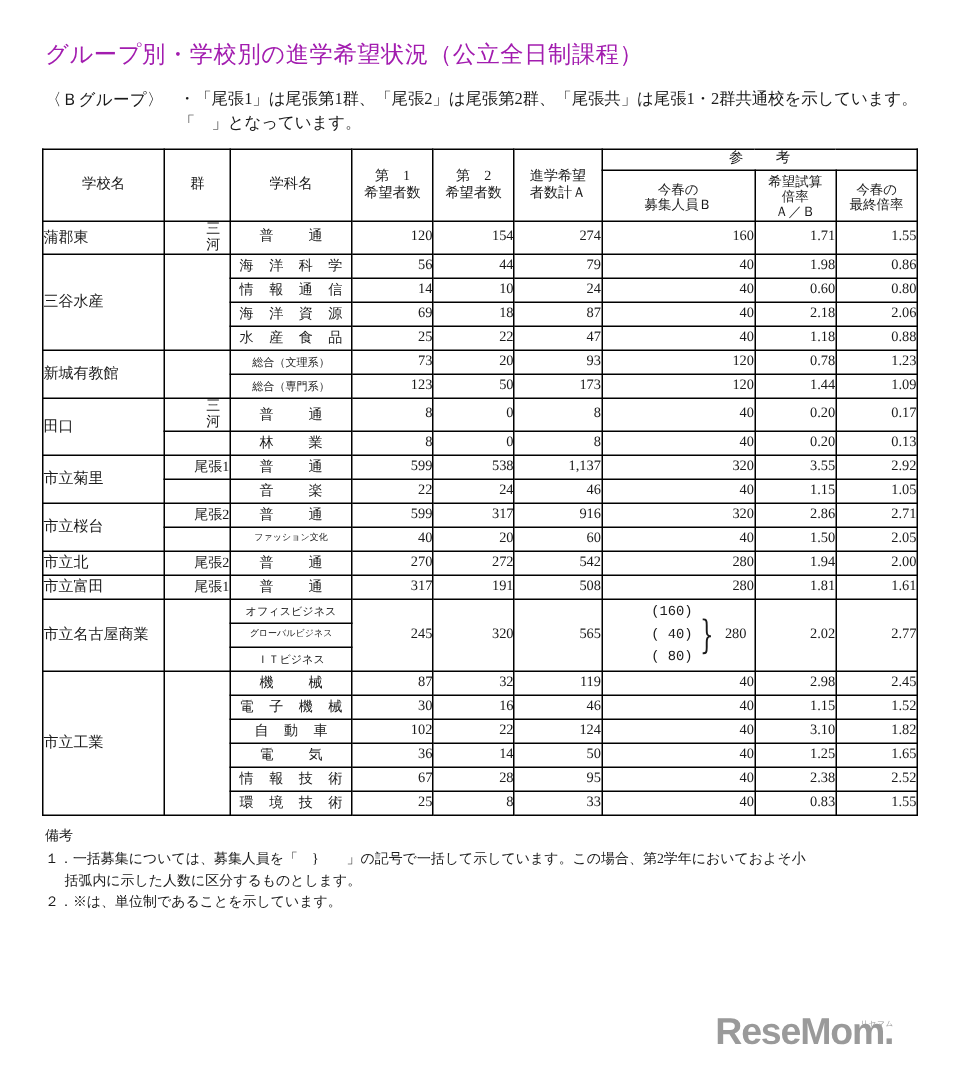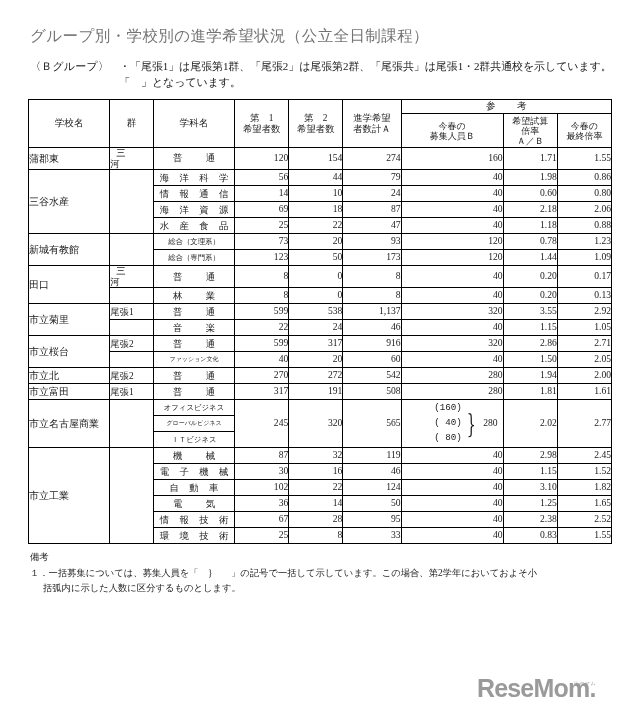--- a/index.html
+++ b/index.html
@@ -21,21 +21,21 @@
     position: relative;
     box-sizing: border-box;
     padding: 0;
   }
   .title {
     font-size: 15.5px;
     font-weight: normal;
     margin: 0;
     padding: 26px 0 0 30px;
     letter-spacing: 0.4px;
-    color: #737373;
+    color: #a21caf;
   }
   .notes-block {
     margin: 12px 0 0 0;
     padding: 0 0 0 30px;
     display: flex;
     align-items: flex-start;
   }
   .group-label {
     font-size: 11px;
     white-space: nowrap;
@@ -72,21 +72,21 @@
   .hd-sankou { height: 13px; font-size: 9.6px; letter-spacing: 6px; text-indent: 6px; }
   .hd-sub { height: 33px; font-size: 9.0px; }
   .hd-two { font-size: 9.4px; }
 
   .c-school {
     text-align: left;
     padding-left: 3px;
     font-size: 10px;
   }
   .c-gun {
-    text-align: left;
+    text-align: right;
     font-size: 9.4px;
   }
   .c-gun.spread { letter-spacing: 6px; text-indent: 6px; }
   .c-subject {
     text-align: center;
     font-size: 9.4px;
   }
   .c-subject.spread2 { letter-spacing: 7px; text-indent: 7px; }
   .c-subject.spread1 { letter-spacing: 4px; text-indent: 4px; }
   .c-subject.small { font-size: 7.4px; letter-spacing: 0px; }
@@ -465,19 +465,20 @@
           <td class="c-ratio">0.83</td>
           <td class="c-ratio">1.55</td>
         </tr>
       </tbody>
   </table>
 
   <div class="remark-head">備考</div>
   <div class="remarks" id="remarks-list">
       <div>１．一括募集については、募集人員を「　}　　」の記号で一括して示しています。この場合、第2学年においておよそ小</div>
       <div class="indent">括弧内に示した人数に区分するものとします。</div>
+      <div>２．※は、単位制であることを示しています。</div>
     </div>
 
   <div class="logo">
     <span>ReseMom</span><span class="dot">.</span><span class="ruby">リセマム</span>
   </div>
 
 </div>
 
 </body></html>

